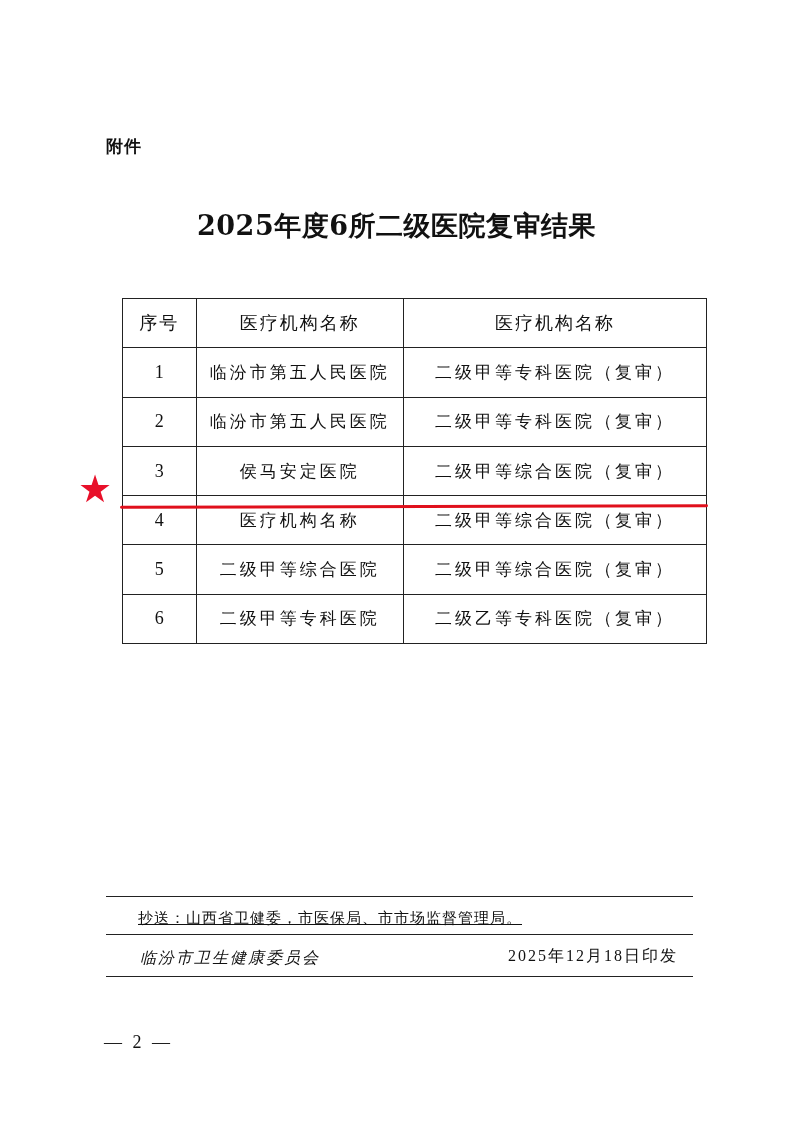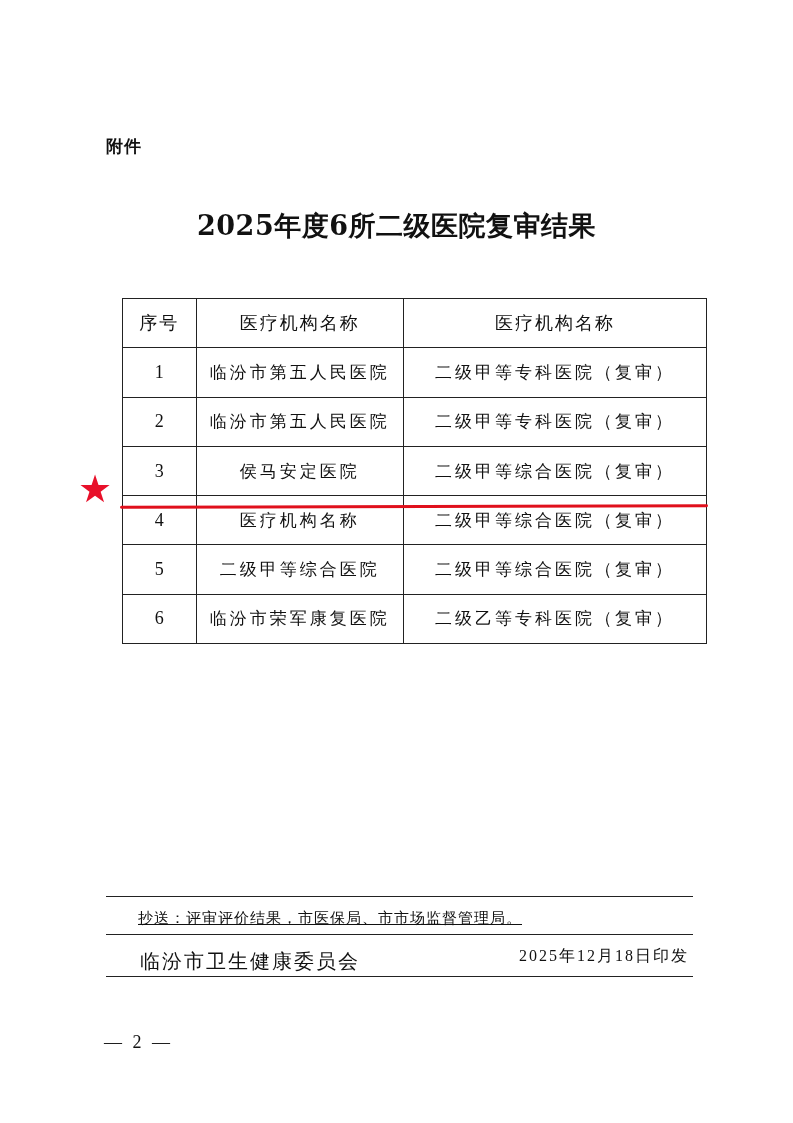--- a/index.html
+++ b/index.html
@@ -9,22 +9,22 @@
   .title { position: absolute; left: 0; width: 793px; top: 208px; text-align: center; font-size: 27px; font-weight: bold; letter-spacing: 0.5px; }
   table.tbl { position: absolute; left: 122px; top: 298px; border-collapse: collapse; width: 585px; }
   table.tbl td { border: 1.2px solid #222; height: 40.3px; padding: 4px; text-align: center; font-size: 17px; letter-spacing: 3px; font-family: "DejaVu Sans", sans-serif; font-weight: normal; }
   table.tbl td.num { font-family: "Liberation Serif", serif; font-size: 18px; letter-spacing: 0; }
   table.tbl tr.head td { font-size: 18px; letter-spacing: 2px; }
   .c1 { width: 67px; } .c2 { width: 208px; } .c3 { width: 308px; }
   .star { position: absolute; left: 78px; top: 470px; font-size: 38px; color: #e8102a; line-height: 1; }
   .redline { position: absolute; left: 120px; top: 505px; width: 588px; height: 3px; background: #e0101c; border-radius: 2px; transform: rotate(-0.15deg); }
   .hr { position: absolute; left: 106px; width: 587px; height: 1.4px; background: #222; }
   .cc { position: absolute; left: 138px; top: 909px; font-size: 15px; font-family: "DejaVu Sans", sans-serif; letter-spacing: 1px; text-decoration: underline; }
-  .issuer { position: absolute; left: 140px; top: 948px; font-size: 20px; font-family: "DejaVu Sans", sans-serif; letter-spacing: 2px; }
-  .date { position: absolute; right: 104px; top: 946px; font-size: 16px; font-family: "Liberation Serif", serif; letter-spacing: 2px; }
+  .issuer { position: absolute; left: 140px; top: 948px; font-size: 16px; font-family: "DejaVu Sans", sans-serif; letter-spacing: 2px; font-style: italic; }
+  .date { position: absolute; right: 115px; top: 946px; font-size: 16px; font-family: "Liberation Serif", serif; letter-spacing: 2px; }
   .pgnum { position: absolute; left: 104px; top: 1032px; font-size: 18px; font-family: "Liberation Serif", serif; letter-spacing: 3px; }
 </style>
 </head>
 <body>
 
 <div class="attach">附件</div>
 <div class="title">2025年度6所二级医院复审结果</div>
 
 <table class="tbl">
   <tbody>
@@ -53,29 +53,29 @@
     <td>医疗机构名称</td>
     <td>二级甲等综合医院（复审）</td>
   </tr>
   <tr>
     <td class="num">5</td>
     <td>二级甲等综合医院</td>
     <td>二级甲等综合医院（复审）</td>
   </tr>
   <tr>
     <td class="num">6</td>
-    <td>临汾市荣军康复医院</td>
+    <td>二级甲等专科医院</td>
     <td>二级乙等专科医院（复审）</td>
   </tr>
 </tbody>
   </table>
 
 <div class="star">★</div>
 <div class="redline"></div>
 
 <div class="hr" style="top:896px;"></div>
-<div class="cc">抄送：评审评价结果，市医保局、市市场监督管理局。</div>
+<div class="cc">抄送：山西省卫健委，市医保局、市市场监督管理局。</div>
 <div class="hr" style="top:934px; height:1px;"></div>
 <div class="issuer">临汾市卫生健康委员会</div>
 <div class="date">2025年12月18日印发</div>
 <div class="hr" style="top:976px;"></div>
 
 <div class="pgnum">— 2 —</div>
 
 </body></html>

